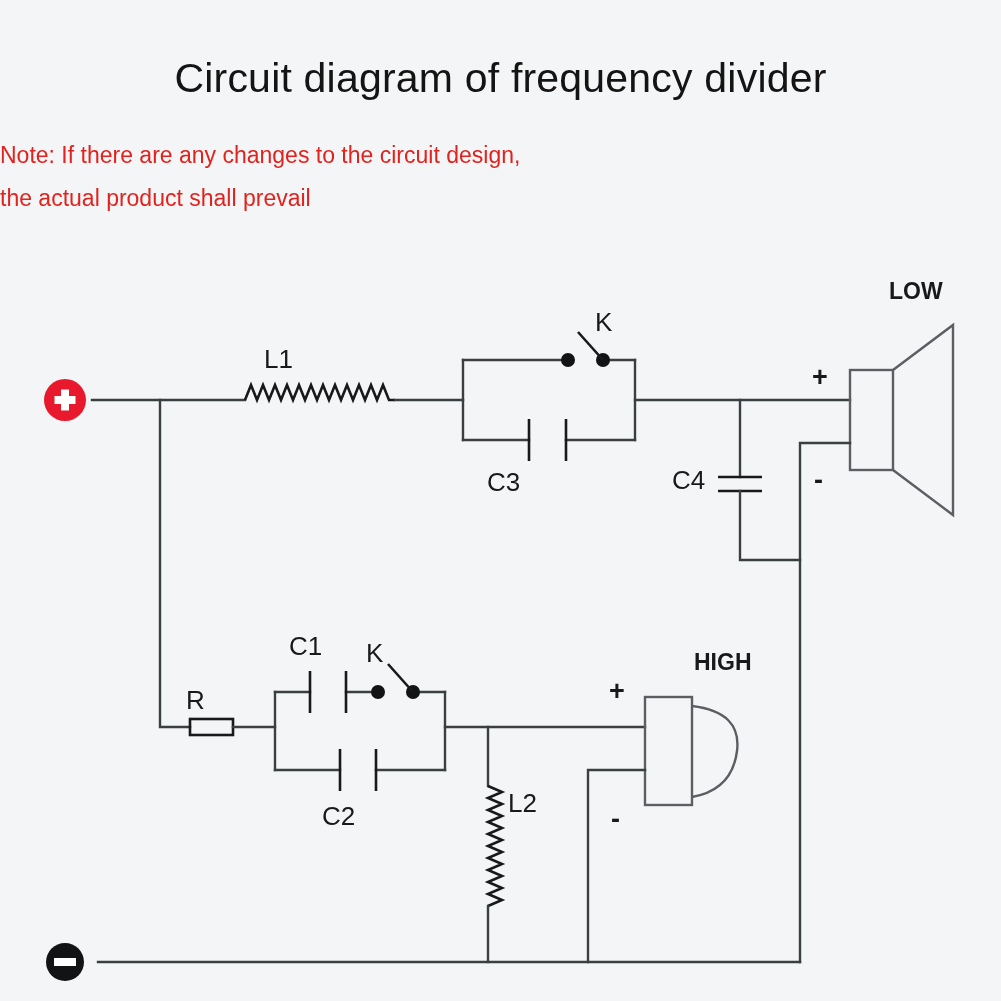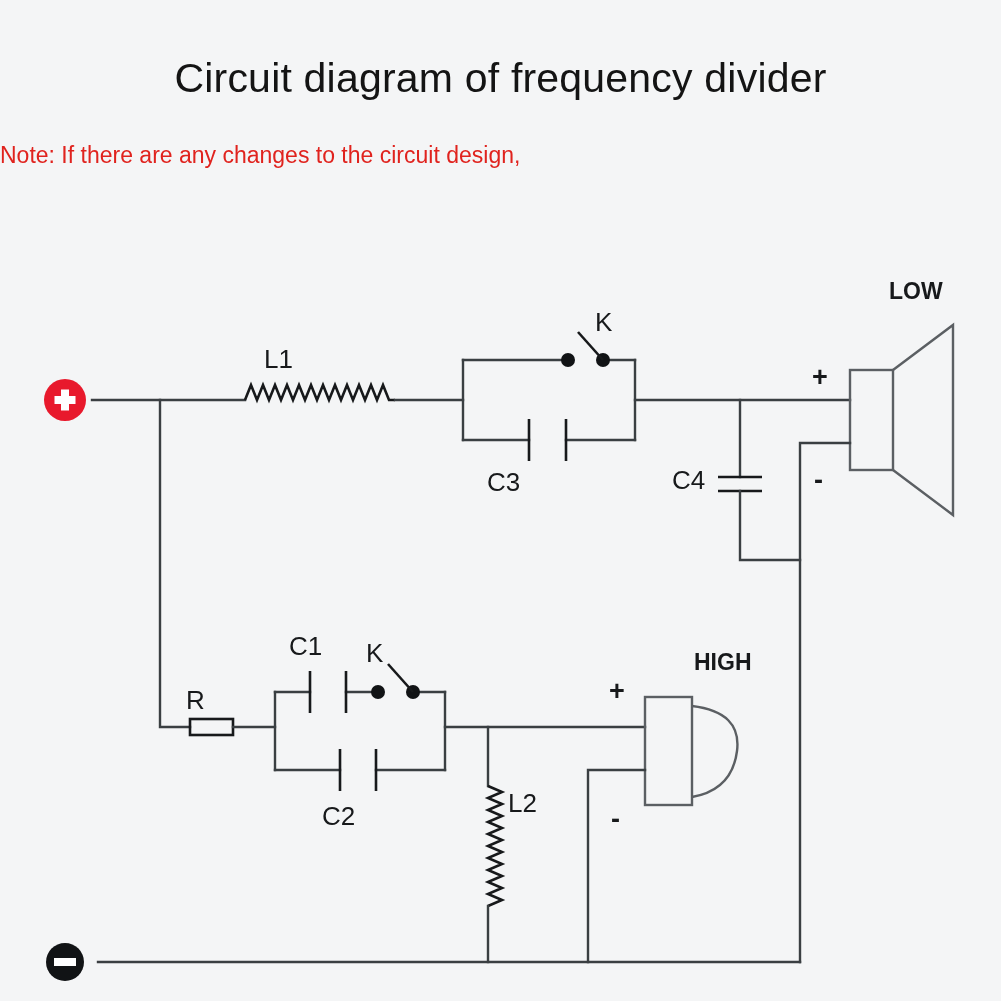--- a/index.html
+++ b/index.html
@@ -105,20 +105,21 @@
   .term-minus-circle { fill: #111315; }
   .term-glyph { fill: #ffffff; }
 </style>
 </head>
 <body>
 
 <div id="page">
 
   <div class="title">Circuit diagram of frequency divider</div>
   <div class="note note-1">Note: If there are any changes to the circuit design,</div>
+  <div class="note note-2">the actual product shall prevail</div>
 
   <svg class="circuit" viewBox="0 0 1001 1001">
 
     <g>
       <circle class="term-plus-circle" cx="65" cy="400" r="21"></circle>
       <rect class="term-glyph" x="54.5" y="396" width="21" height="8"></rect>
       <rect class="term-glyph" x="61" y="389.5" width="8" height="21"></rect>
     </g>
 
     <path class="wire" d="M 92 400 L 245 400"></path>

